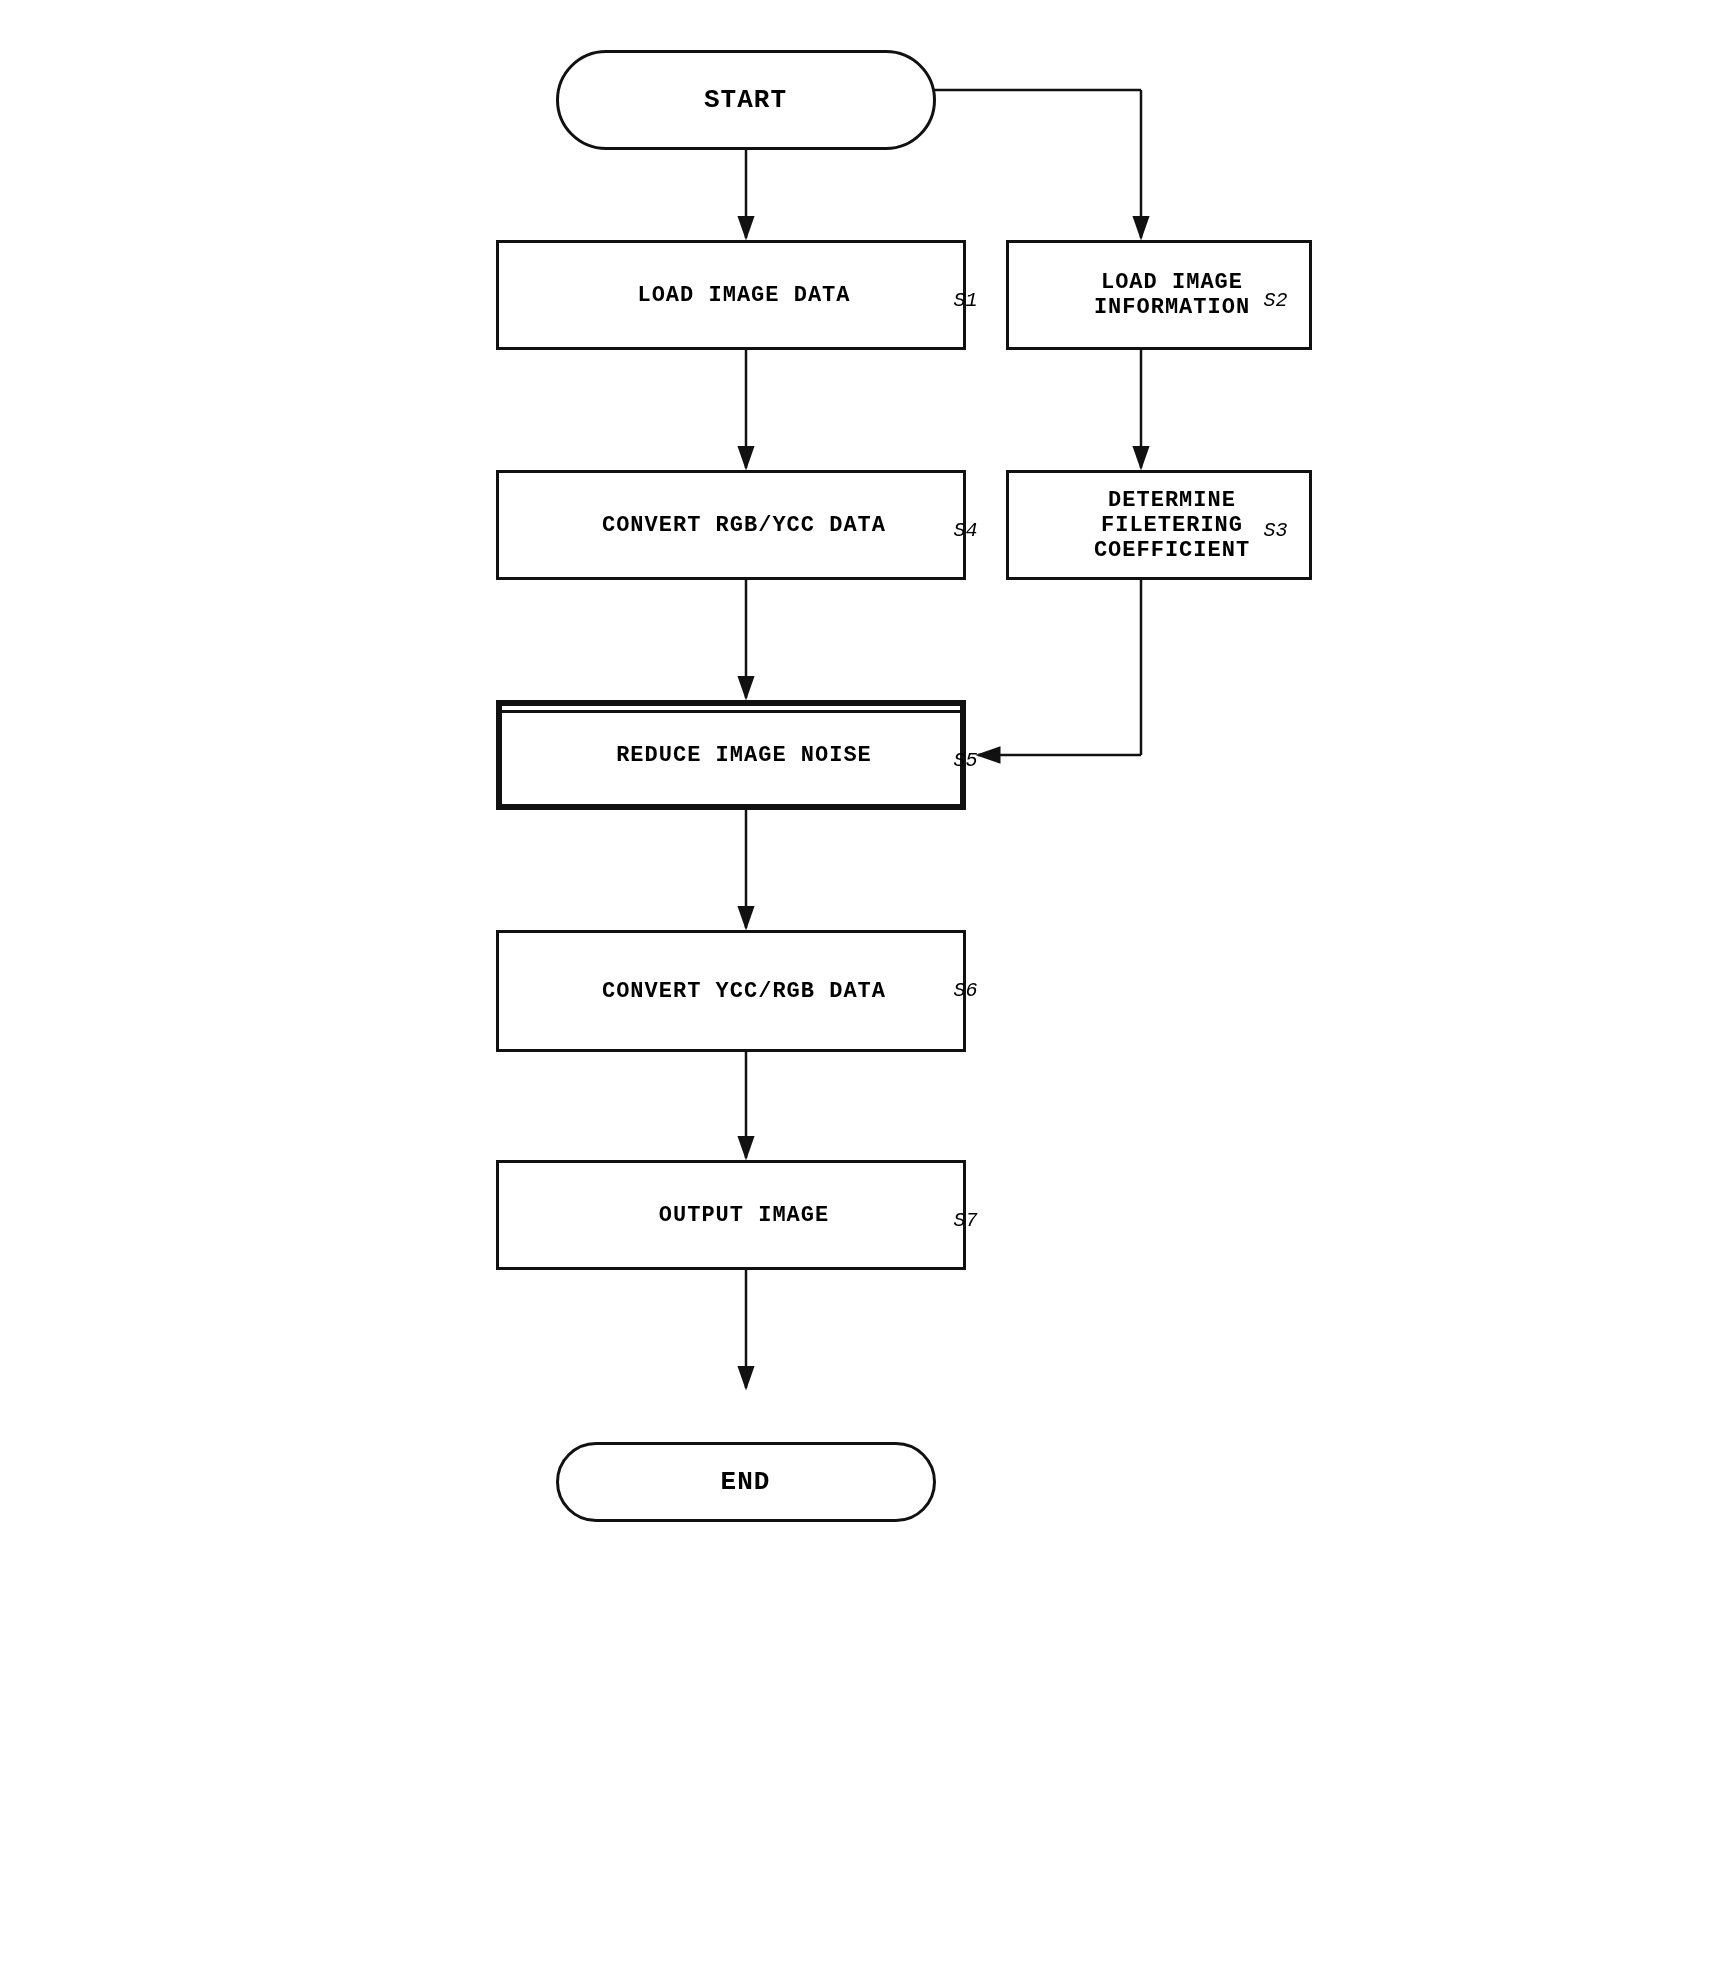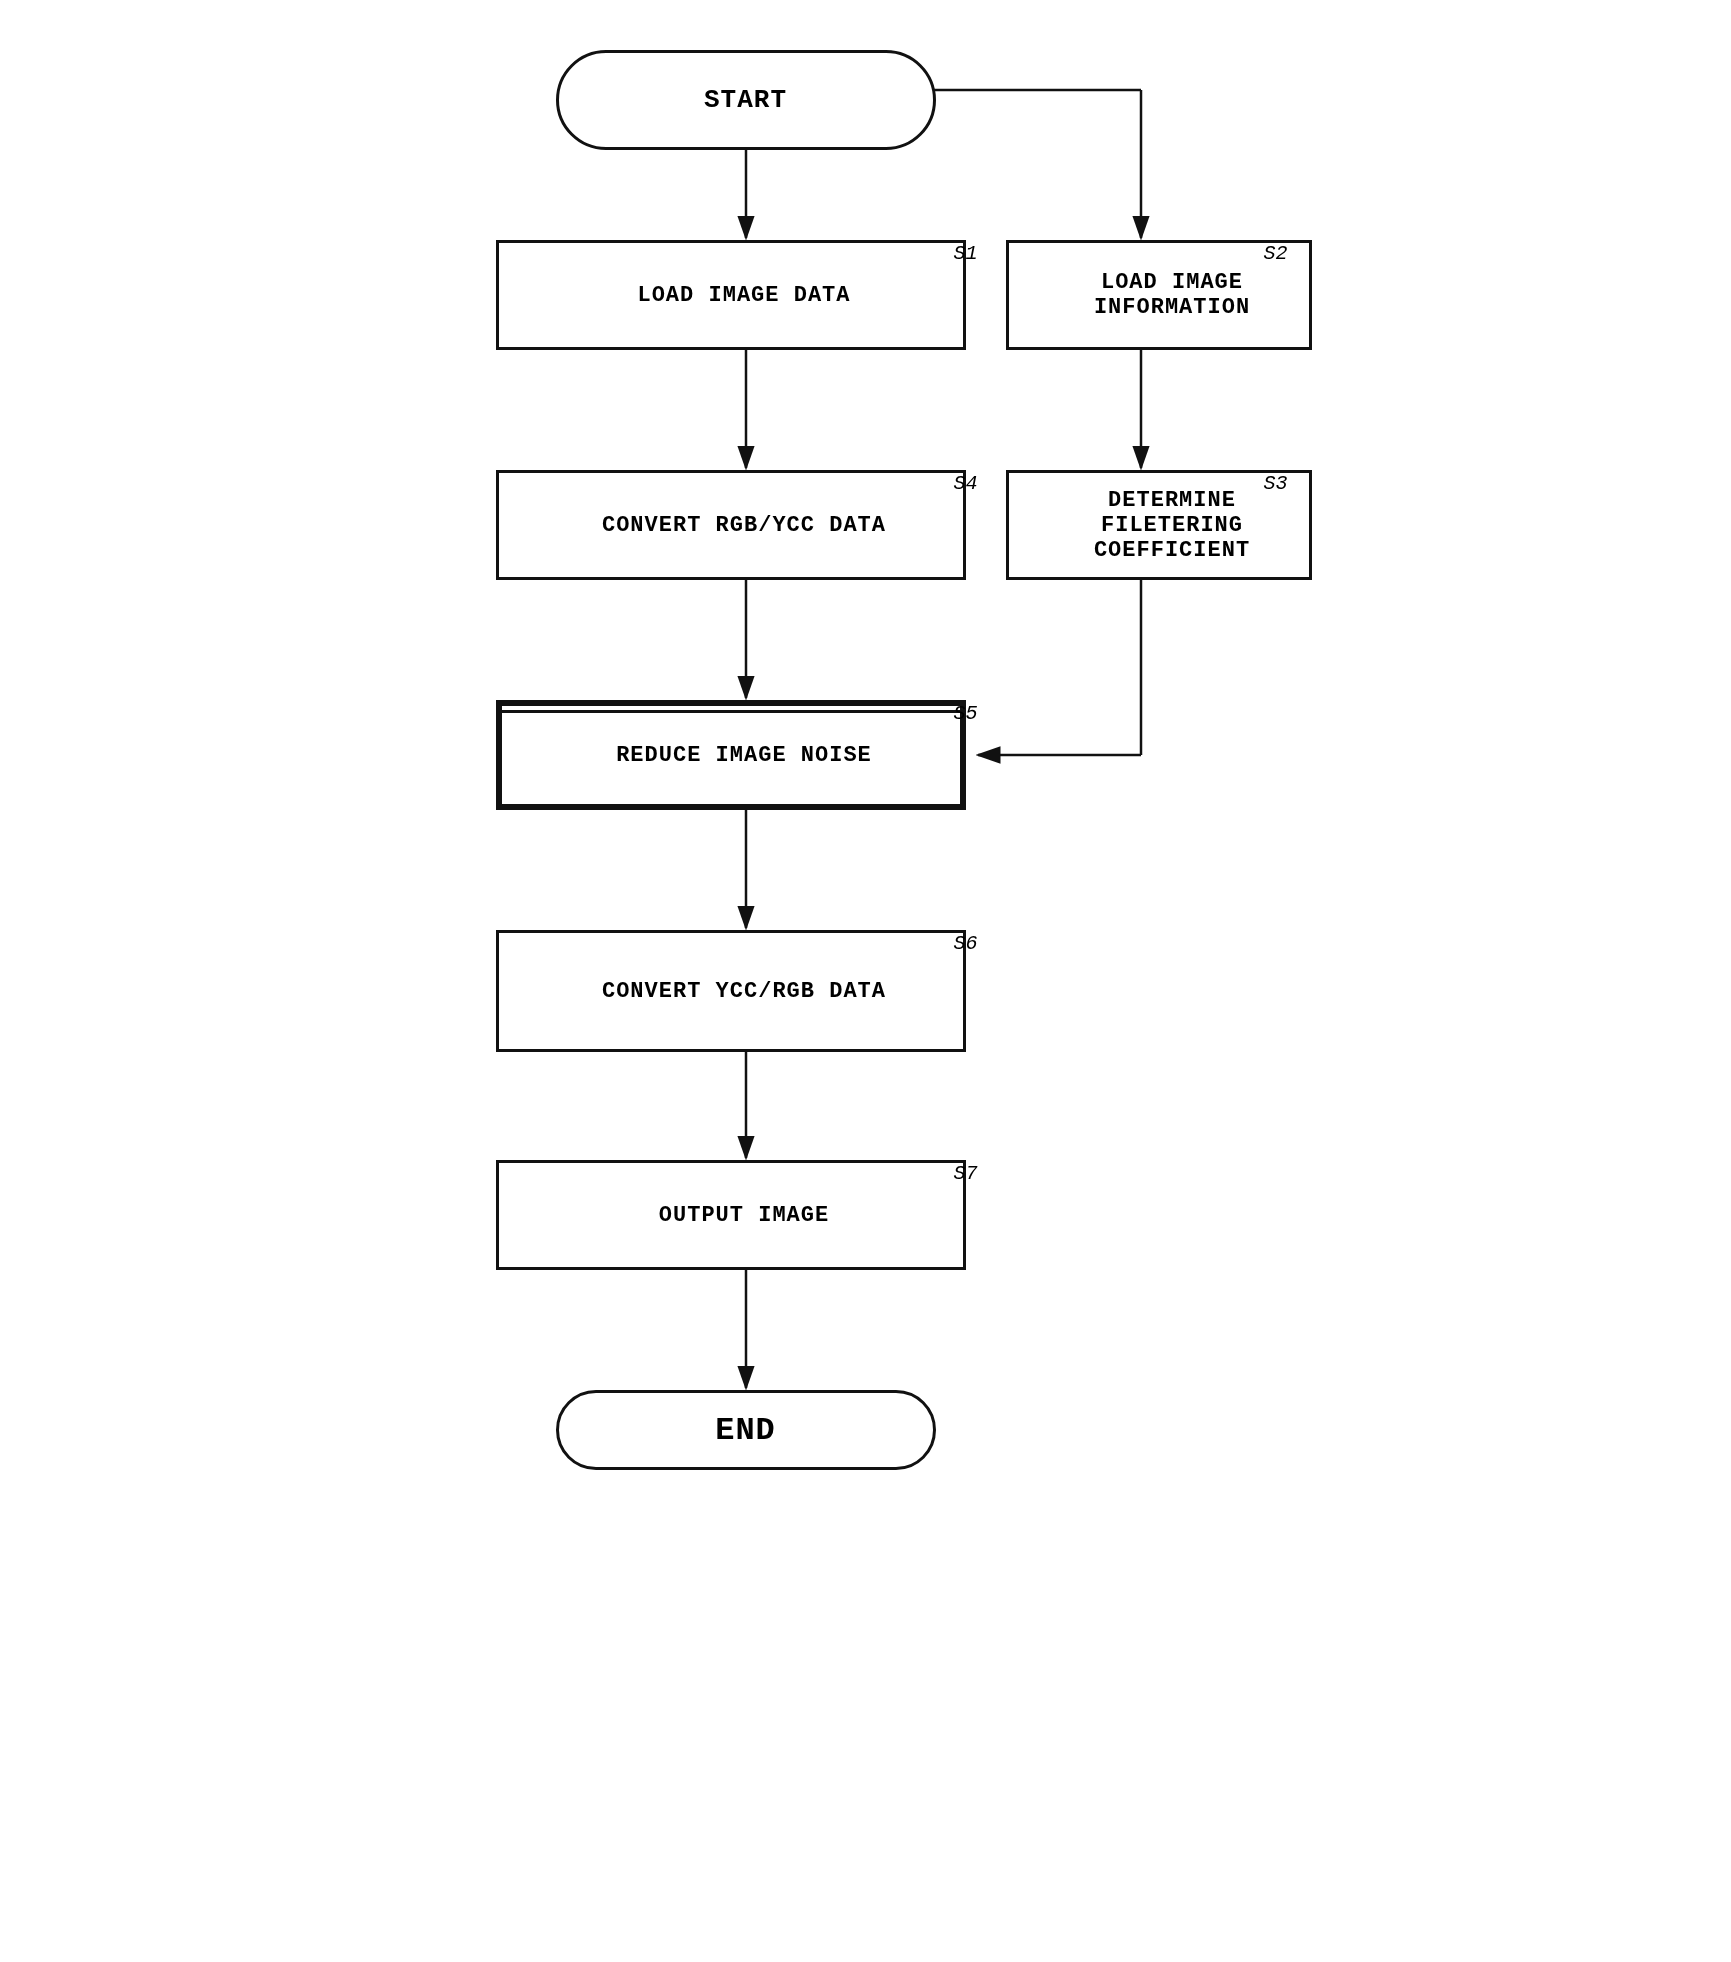--- a/index.html
+++ b/index.html
@@ -34,20 +34,21 @@
     }
     .node-rect {
       border-radius: 0;
       padding-left: 27px;
     }
     .step-label {
       position: absolute;
       font-size: 20px;
       font-family: 'Courier New', Courier, monospace;
       font-style: italic;
+      margin-top: 47px;
     }
     
     .arrows-svg {
       position: absolute;
       top: 0;
       left: 0;
       width: 100%;
       height: 100%;
       pointer-events: none;
     }
@@ -122,16 +123,16 @@
   <div class="node node-rect" style="left:60px; top:910px; width:470px; height:122px;">
     <span>CONVERT YCC/RGB DATA</span>
   </div>
   <div class="step-label" style="left:518px; top:912px;">S6</div>
 
   <div class="node node-rect" style="left:60px; top:1140px; width:470px; height:110px;">
     <span>OUTPUT IMAGE</span>
   </div>
   <div class="step-label" style="left:518px; top:1142px;">S7</div>
 
-  <div class="node node-rounded" style="left:120px; top:1370px; width:380px; height:80px; font-size:32px;">
+  <div class="node node-rounded" style="left:120px; top:1422px; width:380px; height:80px; font-size:26px;">
     <span>END</span>
   </div>
 </div>
 
 </body></html>

